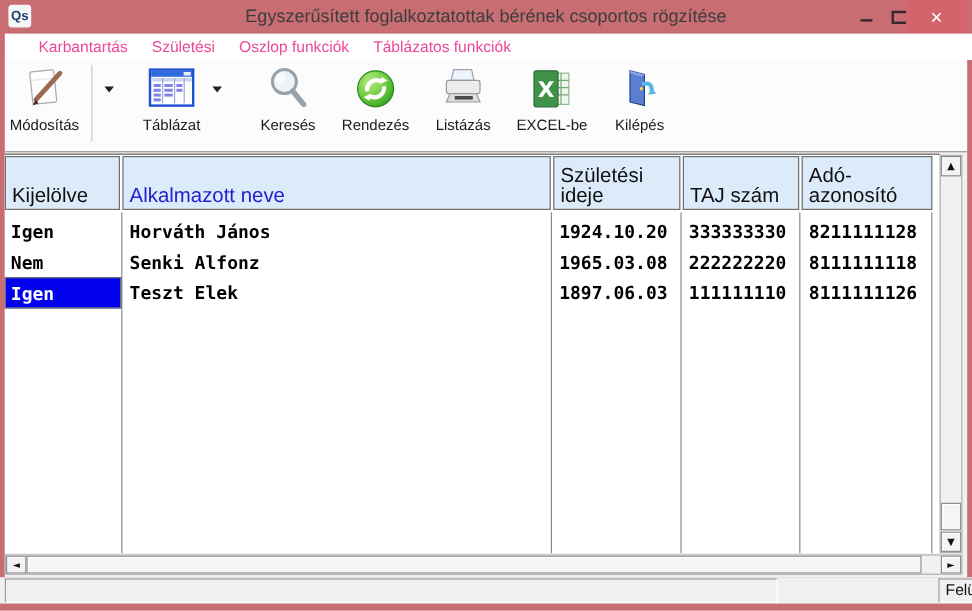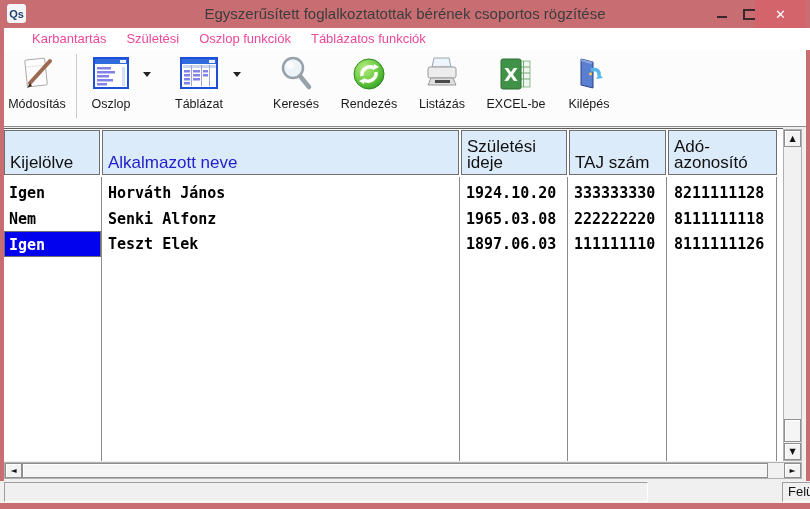--- a/index.html
+++ b/index.html
@@ -101,36 +101,20 @@
           <rect x="9" y="5" width="20" height="27" rx="1.5" fill="#fdfdfd" stroke="#aaa" transform="rotate(-6 19 18)"></rect>
           <path d="M9 13 l20 -2" stroke="#e4e4e4" fill="none"></path>
           <line x1="33" y1="7" x2="13" y2="29" stroke="#9c6a50" stroke-width="4" stroke-linecap="round"></line>
           <path d="M13 29 l-3 5 5 -2 z" fill="#3a2b20"></path>
         </svg>
       </span>
     <span class="lbl">Módosítás</span>
       </div>
     <div class="tsep"></div>
 
-    <div class="tbtn" style="width:56px;">
-      <span class="ic">
-        <svg width="40" height="38" viewBox="0 0 40 38">
-          <rect x="3" y="3" width="34" height="30" fill="#fff" stroke="#1d4fd7" stroke-width="2"></rect>
-          <rect x="4" y="4" width="32" height="5" fill="#2f6bdd"></rect>
-          <rect x="29" y="5" width="6" height="3" fill="#e8eefc"></rect>
-          <rect x="6" y="12" width="14" height="2.5" fill="#8282e8"></rect>
-          <rect x="6" y="16" width="18" height="2.5" fill="#8282e8"></rect>
-          <rect x="6" y="20" width="12" height="2.5" fill="#8282e8"></rect>
-          <rect x="6" y="24" width="16" height="2.5" fill="#8282e8"></rect>
-          <rect x="6" y="28" width="10" height="2.5" fill="#8282e8"></rect>
-          <rect x="31" y="12" width="3" height="19" fill="#d7def5"></rect>
-        </svg>
-      </span>
-    <span class="lbl">Oszlop</span>
-      </div>
     <div class="drop">
         <span class="tri"></span>
       </div>
     <div class="sp"></div>
 
     <div class="tbtn" style="width:60px;">
       <span class="ic">
         <svg width="42" height="38" viewBox="0 0 42 38">
           <rect x="3" y="3" width="36" height="30" fill="#fff" stroke="#1d4fd7" stroke-width="2"></rect>
           <rect x="4" y="4" width="34" height="5" fill="#2f6bdd"></rect>

